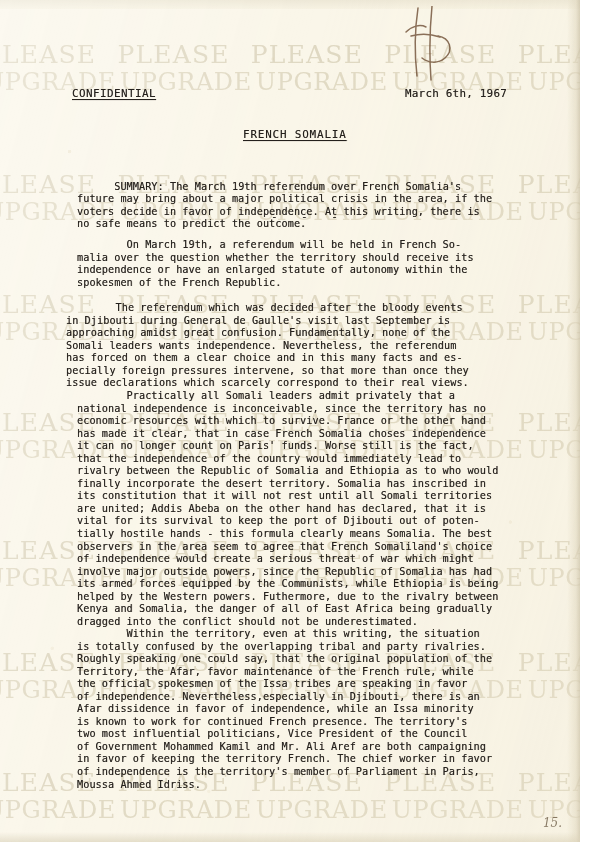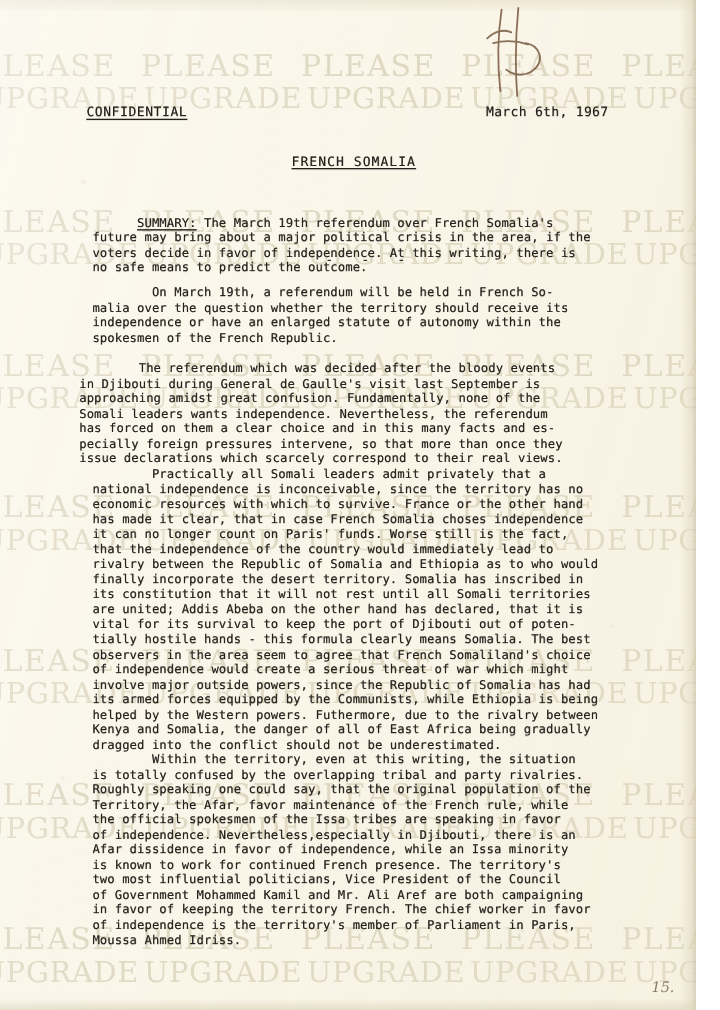--- a/index.html
+++ b/index.html
@@ -107,21 +107,21 @@
   .line {
     position: absolute;
     white-space: pre;
     text-shadow: 0.35px 0 0 rgba(40,34,28,.35), 0 0.35px 0 rgba(40,34,28,.22);
   }
   .underline {
     text-decoration: underline;
     text-underline-offset: 2px;
     text-decoration-thickness: 1px;
   }
-  .u-seg { text-decoration: underline; text-underline-offset: 2px; text-decoration-thickness: 1px; }
+  .u-seg { text-underline-offset: 2px; text-decoration-thickness: 1px; }
 
   
   #hdr-confidential { left: 72px;  top: 88px;  font-size: 10.8px; letter-spacing: .5px; }
   #hdr-date         { left: 386px; top: 88px;  font-size: 10.8px; letter-spacing: .3px; margin-left: 19px; }
   #doc-title        { left: 243px; top: 129px; font-size: 10.8px; letter-spacing: .9px; }
 
   .para {
     position: absolute;
     white-space: pre;
     text-shadow: 0.35px 0 0 rgba(40,34,28,.35), 0 0.35px 0 rgba(40,34,28,.22);

